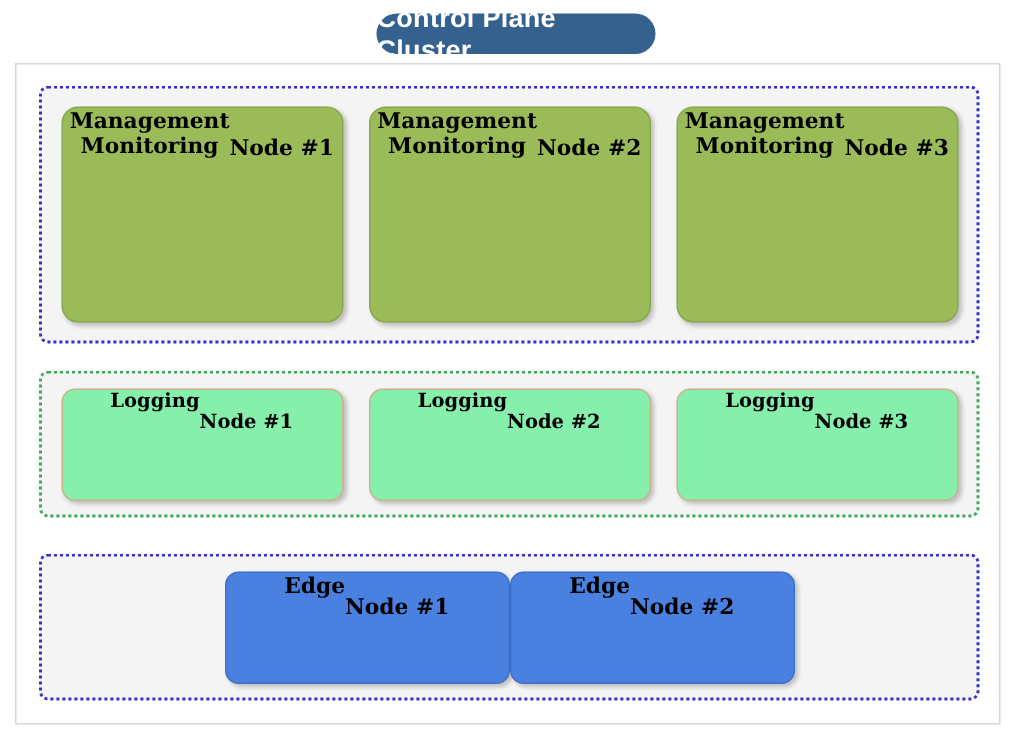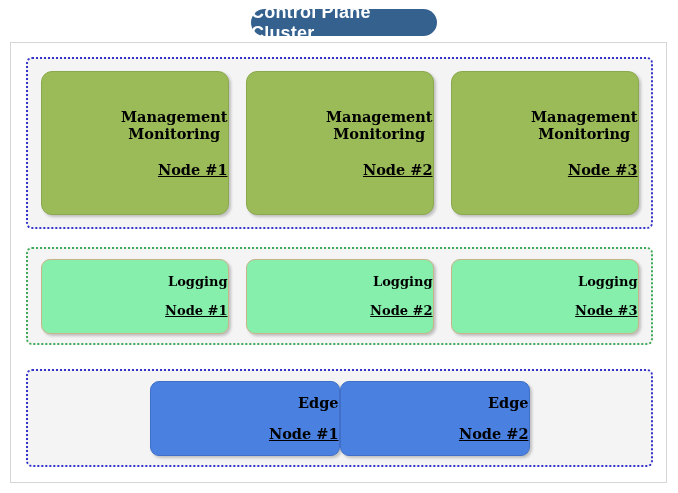--- a/index.html
+++ b/index.html
@@ -101,22 +101,21 @@
     padding: 0 4px;
   }
   .row-two {
     justify-content: center;
   }
 
   
   .node {
     box-sizing: border-box;
     display: flex;
-    flex-direction: column;
-    align-items: flex-end;
+    align-items: flex-start;
     justify-content: center;
     text-align: center;
     font-family: "DejaVu Serif", "Liberation Serif", serif;
     font-weight: bold;
     color: #000000;
     box-shadow: 2px 2px 3px rgba(0,0,0,0.22);
   }
 
   .node-mgmt {
     width: 188px;
@@ -142,21 +141,20 @@
     border: 1px solid #3f6fc9;
     font-size: 14.5px;
   }
 
   .node-title {
     line-height: 1.18;
     white-space: pre-line;
   }
   .node-sub {
     line-height: 1.18;
-    text-decoration: underline;
   }
   .node-mgmt .node-sub { margin-top: 18px; }
   .node-log  .node-sub { margin-top: 14px; }
   .node-edge .node-sub { margin-top: 14px; }
 </style>
 </head>
 <body>
 
 <div id="canvas">
 

